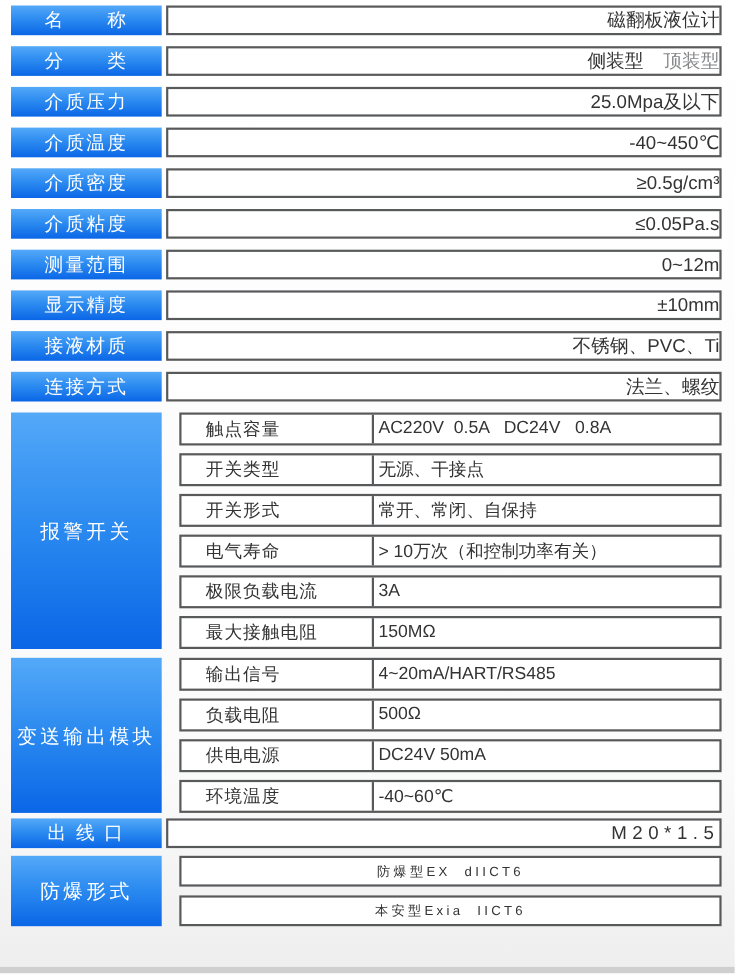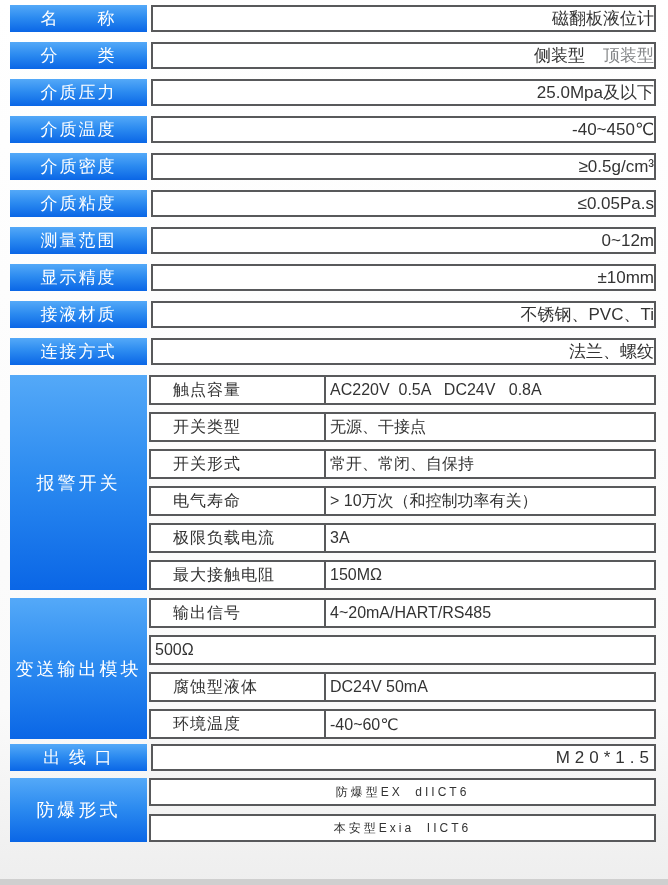--- a/index.html
+++ b/index.html
@@ -42,21 +42,21 @@
     display: flex;
     align-items: center;
     justify-content: flex-end;
     font-size: 17px;
     color: #333333;
     white-space: pre;
   }
   .secondary { color: #848688; margin-left: 18px; }
   .subcol {
     flex: 1;
-    margin-left: 2px;
+    margin-left: 16px;
     display: flex;
     flex-direction: column;
     gap: 7px;
   }
   .subrow {
     height: 30px;
     border: 2px solid #58595b;
     background: #ffffff;
     display: flex;
     align-items: center;
@@ -194,24 +194,25 @@
   </div>
 
   <div class="row section mb5">
     <div class="label">变送输出模块</div>
     <div class="subcol">
       <div class="subrow">
         <div class="sublabel">输出信号</div>
         <div class="subval">4~20mA/HART/RS485</div>
       </div>
       <div class="subrow">
+        <div class="sublabel">负载电阻</div>
         <div class="subval">500Ω</div>
       </div>
       <div class="subrow">
-        <div class="sublabel">腐蚀型液体</div>
+        <div class="sublabel">供电电源</div>
         <div class="subval">DC24V 50mA</div>
       </div>
       <div class="subrow">
         <div class="sublabel">环境温度</div>
         <div class="subval">-40~60℃</div>
       </div>
     </div>
   </div>
 
   <div class="row simple mb7">

